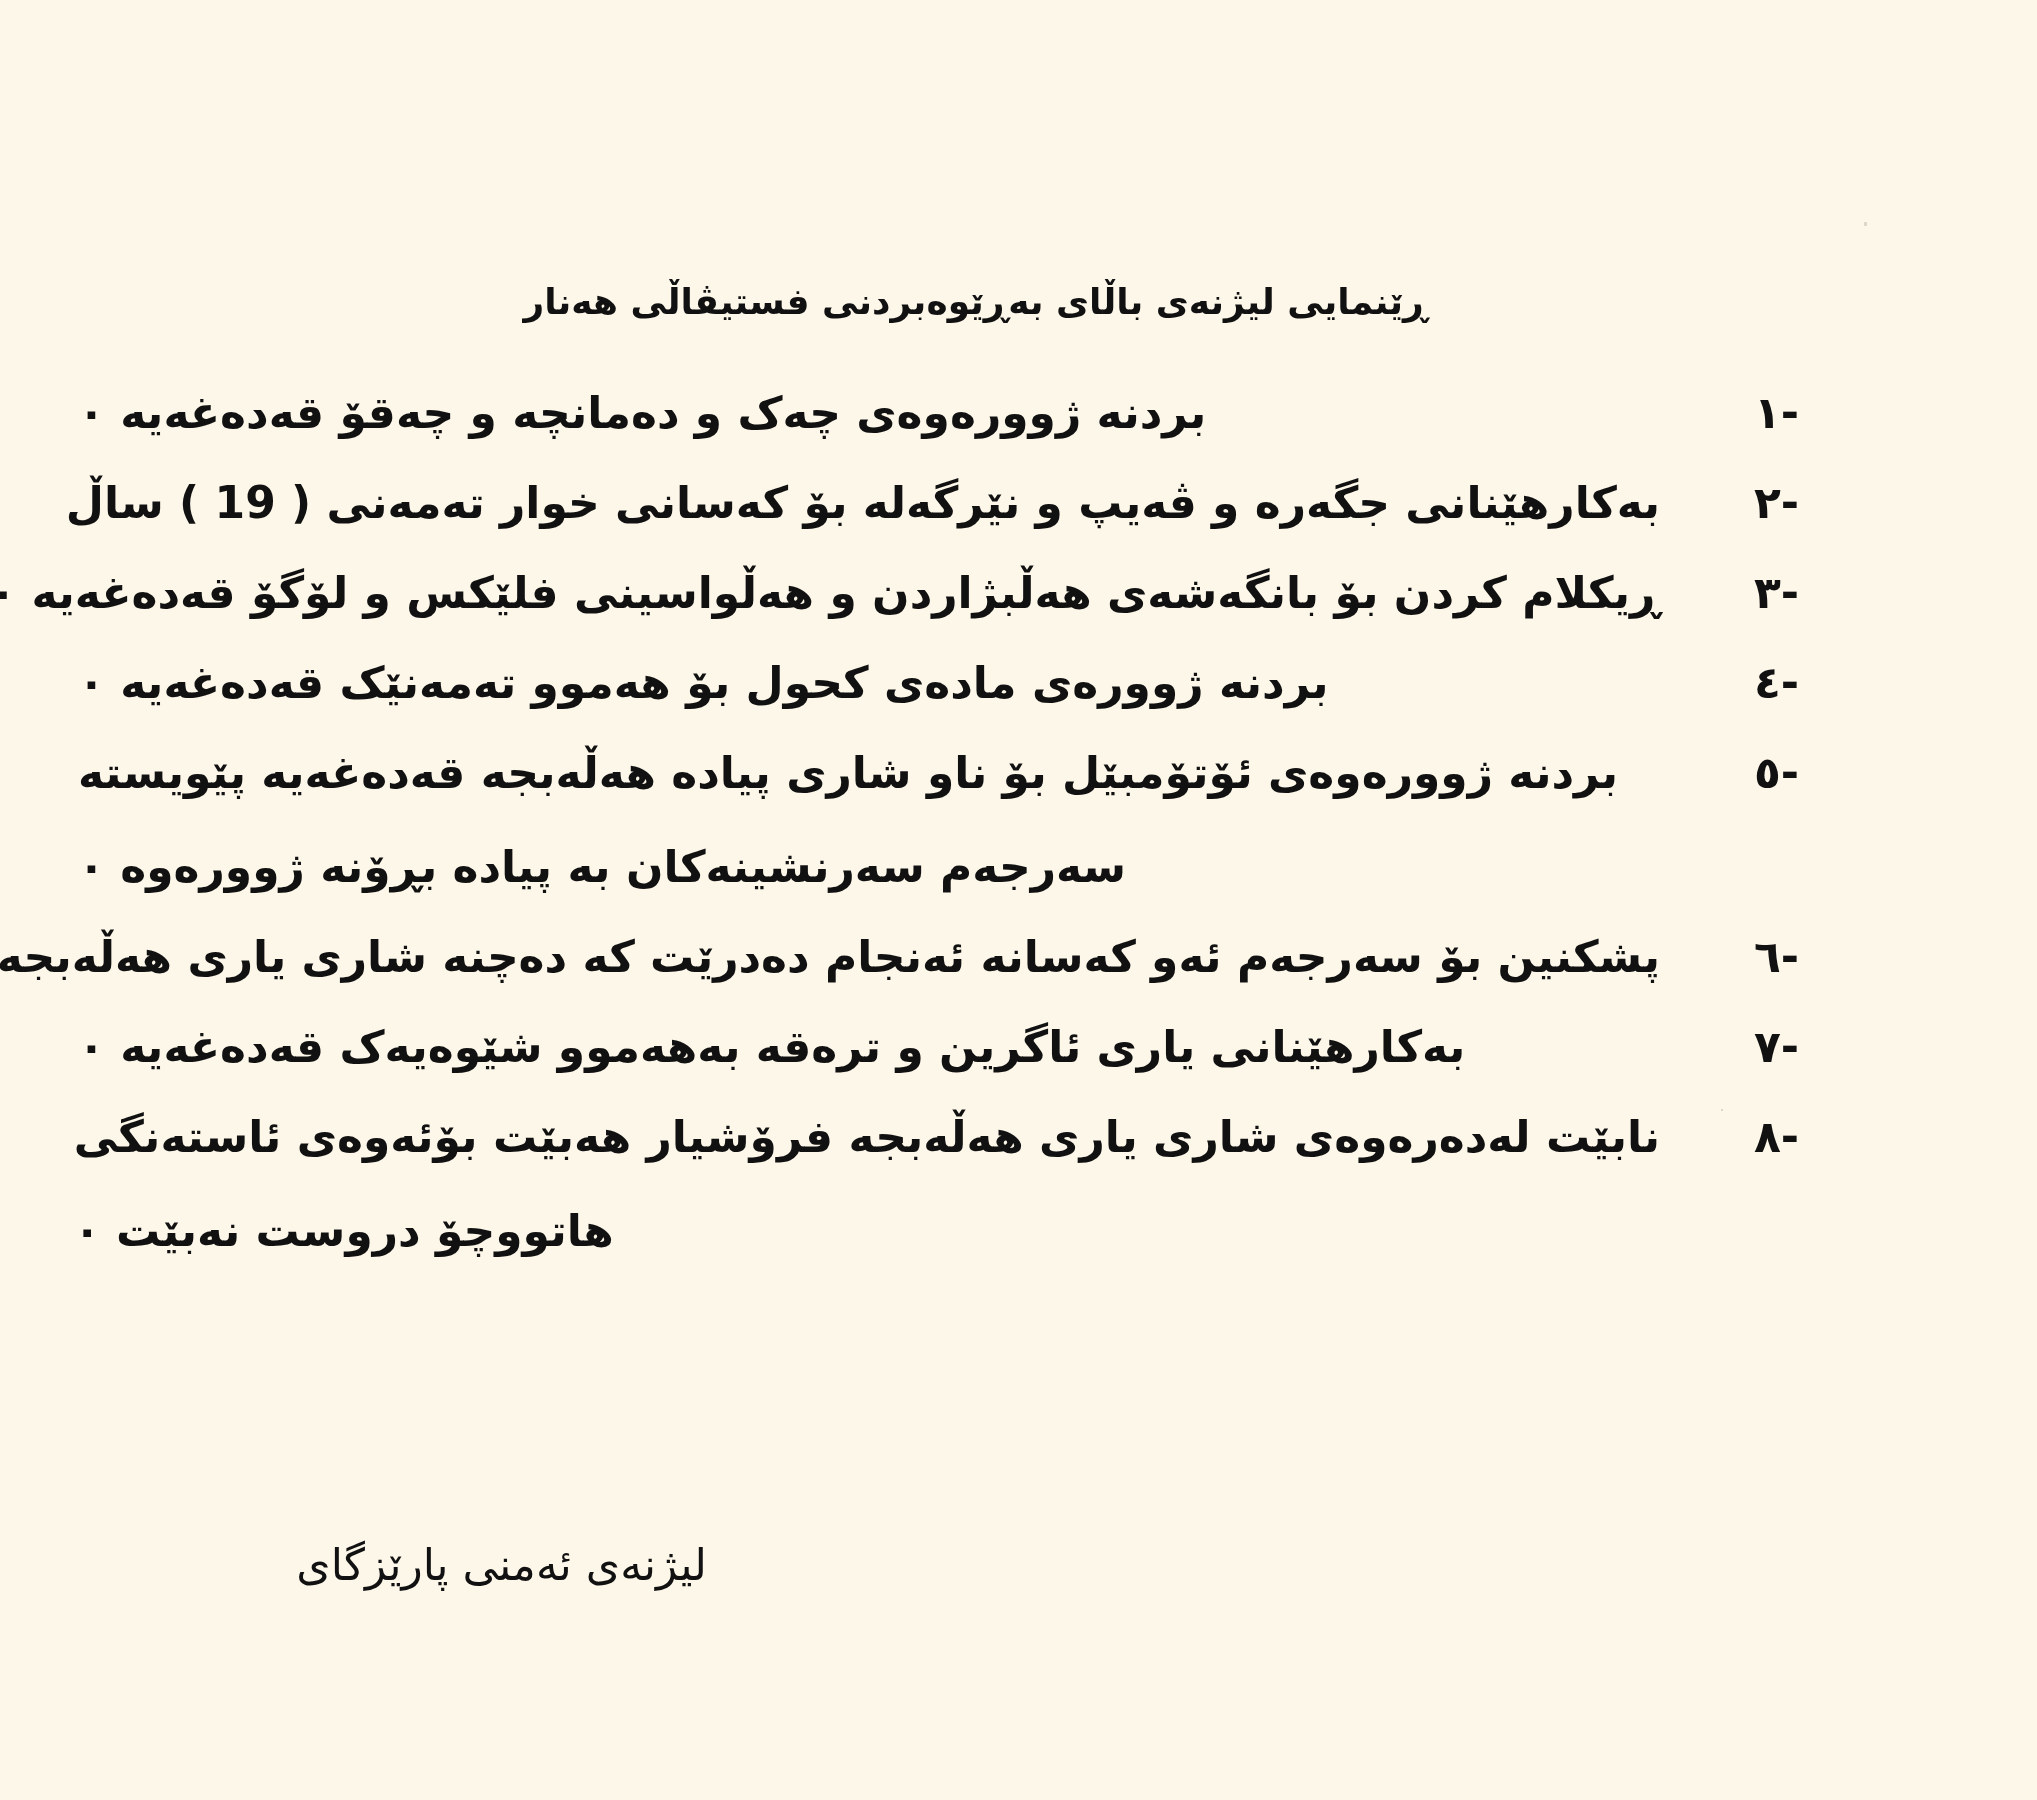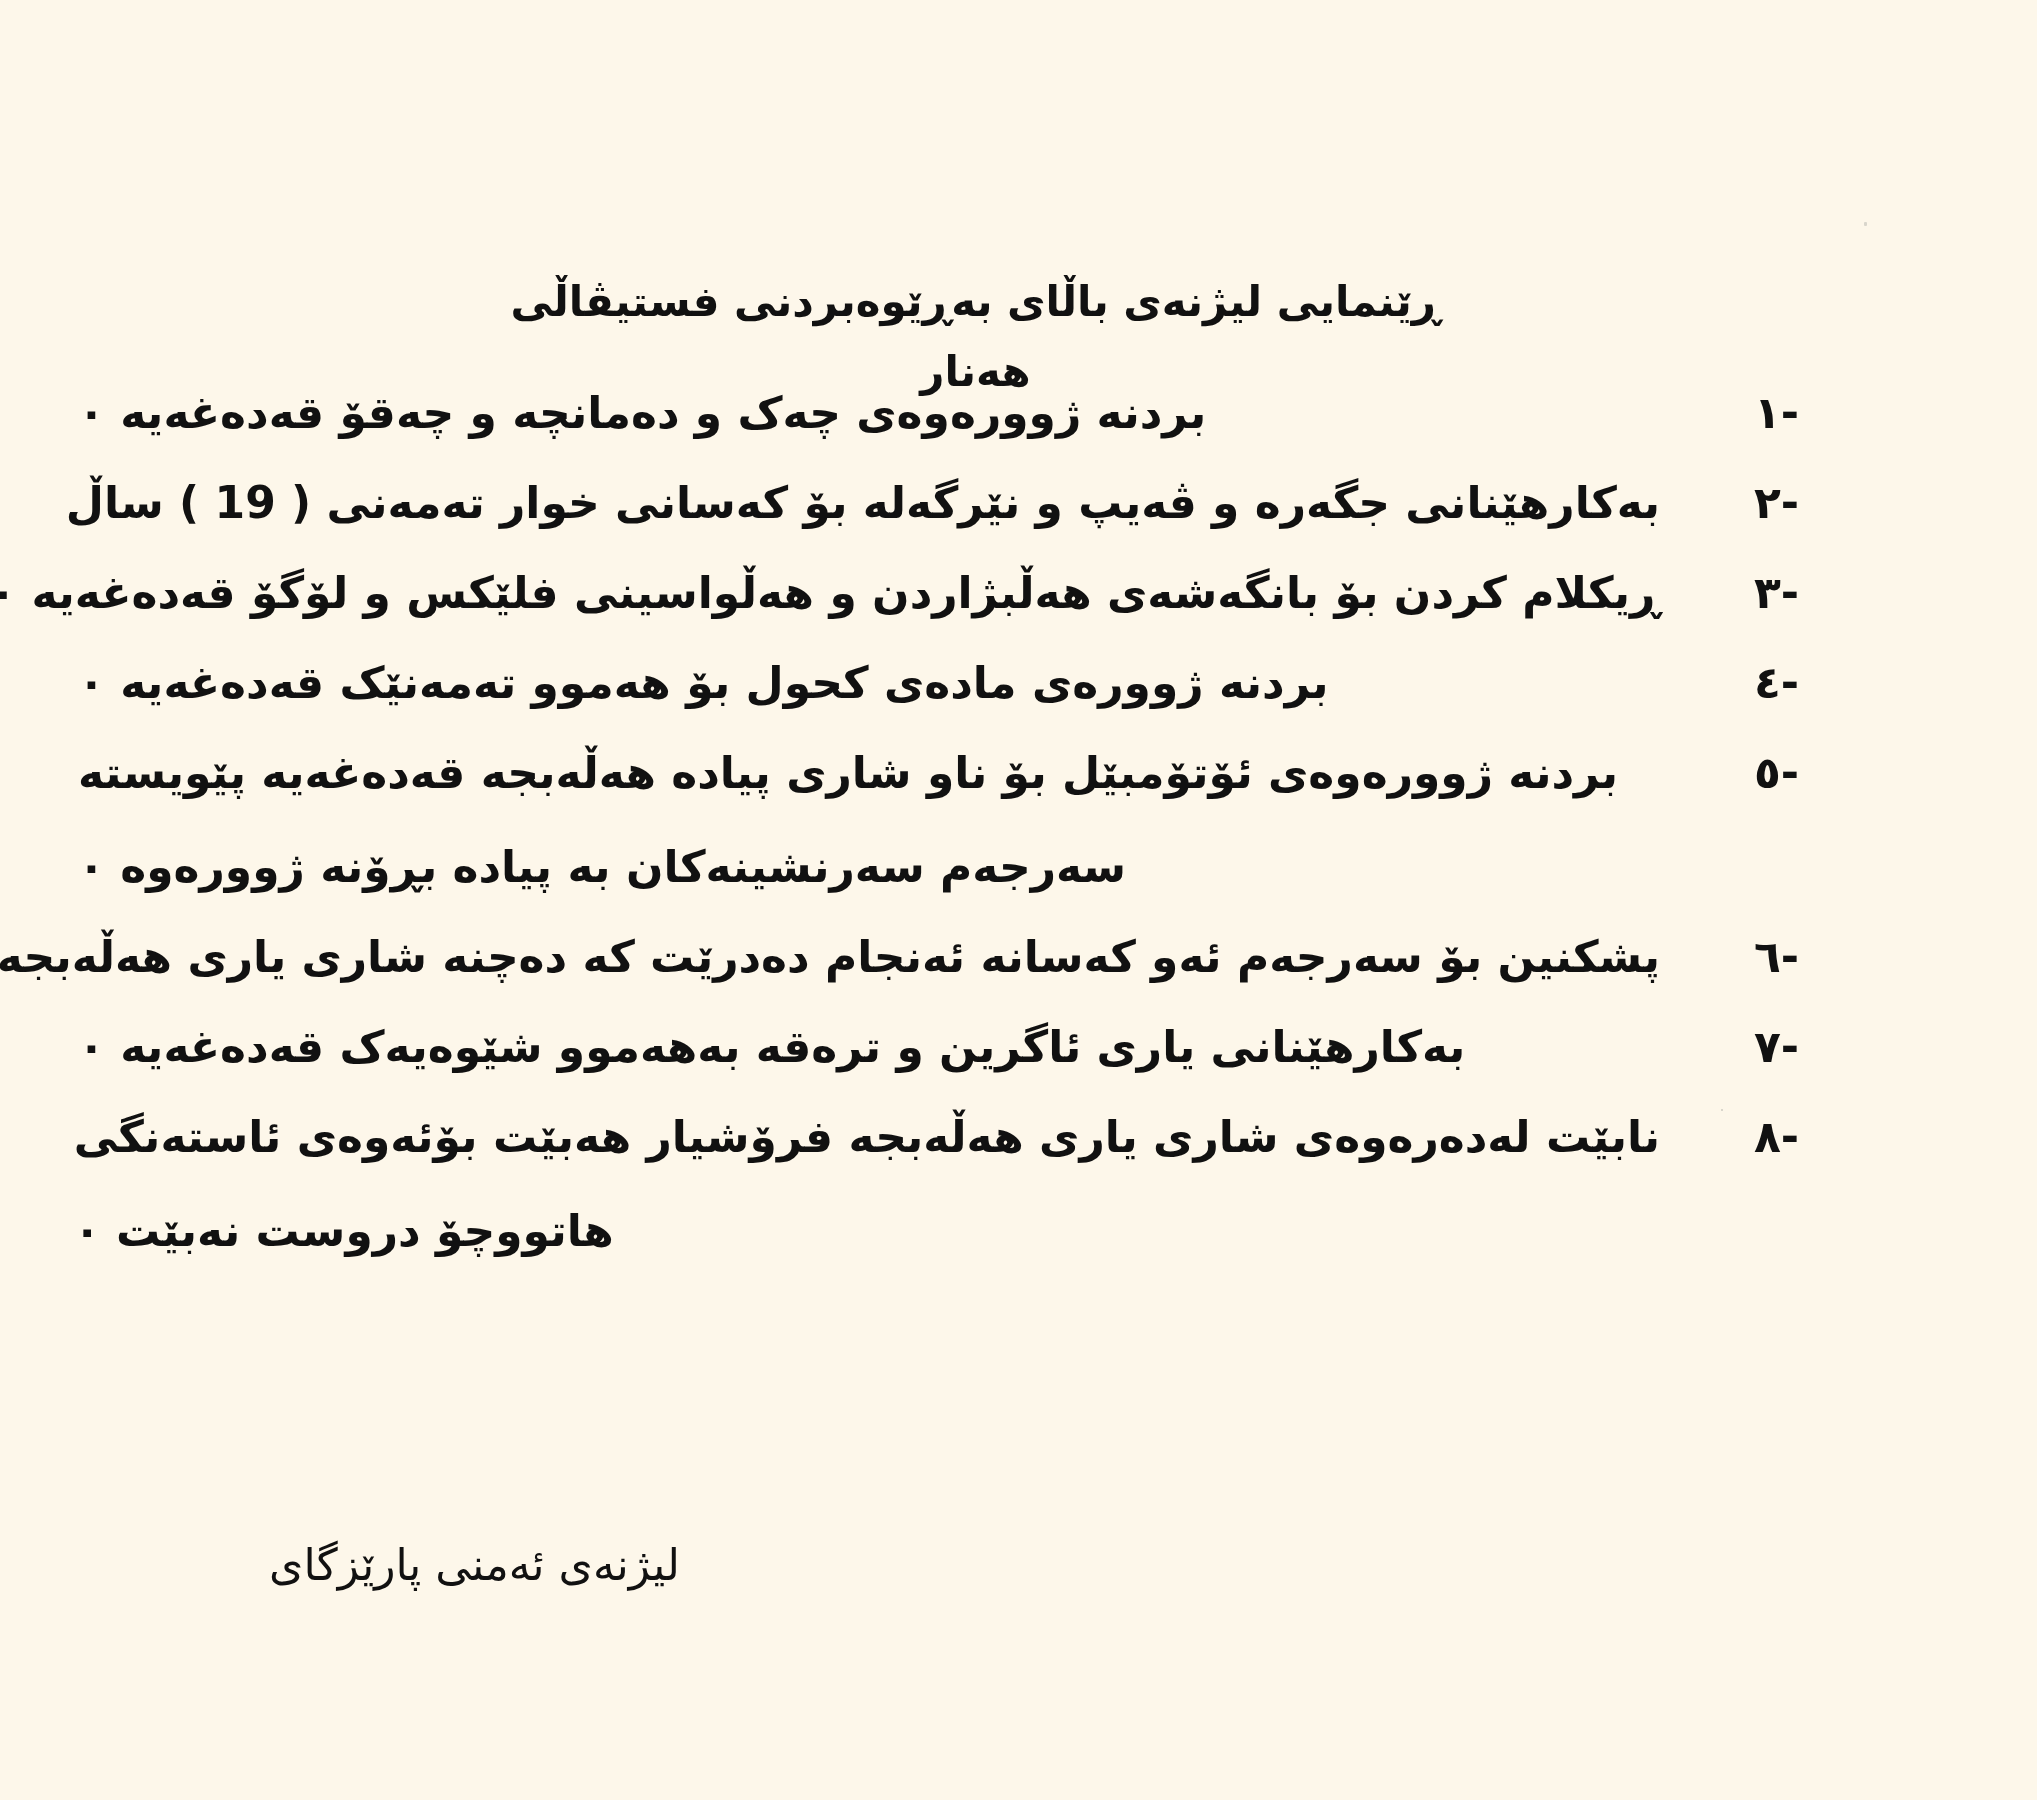--- a/index.html
+++ b/index.html
@@ -21,21 +21,21 @@
       width: 2038px;
       height: 1801px;
     }
     .title {
       position: absolute;
       top: 267px;
       left: 478px;
       width: 995px;
       text-align: center;
       direction: rtl;
-      font-size: 42px;
+      font-size: 36px;
       font-weight: bold;
       line-height: 70px;
       letter-spacing: 0;
     }
     .rules {
       position: absolute;
       top: 358px;
       right: 239px;
       width: 1721px;
       direction: rtl;
@@ -75,21 +75,21 @@
       direction: rtl;
     }
     .rule-line + .rule-line {
       padding-top: 24px;
     }
     .signature {
       position: absolute;
       left: 269px;
       top: 1532px;
       width: 438px;
-      text-align: left;
+      text-align: right;
       direction: rtl;
       font-size: 44px;
       font-weight: normal;
       line-height: 66px;
     }
     .speck {
       position: absolute;
       left: 1864px;
       top: 222px;
       width: 3px;

